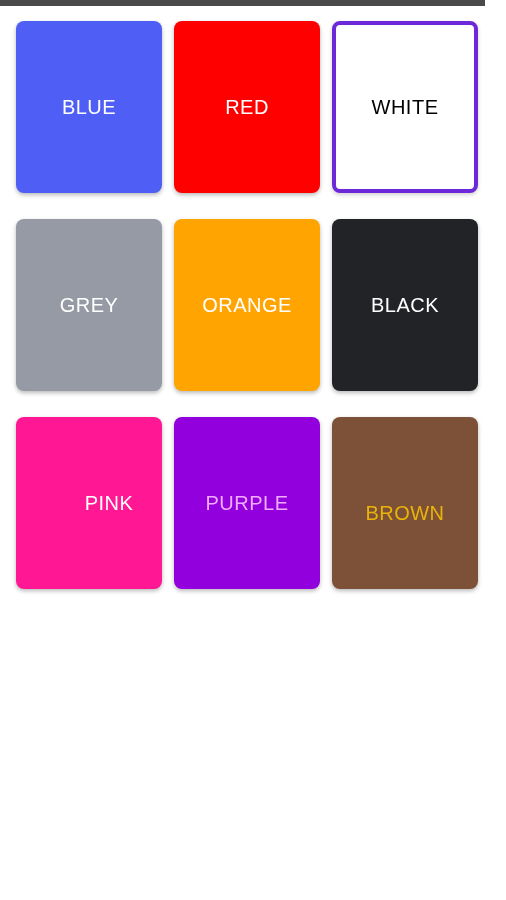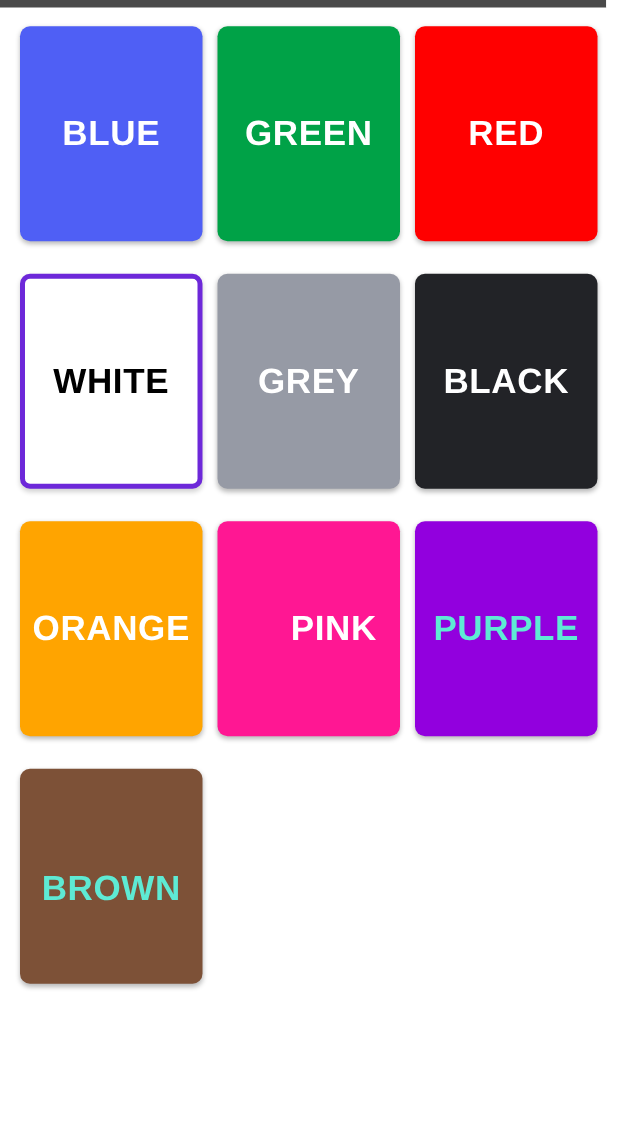--- a/index.html
+++ b/index.html
@@ -55,22 +55,22 @@
     justify-content: center;
     box-sizing: border-box;
     box-shadow: 0 2px 4px rgba(0,0,0,0.28);
     cursor: pointer;
     overflow: visible;
     position: relative;
   }
 
   .color-tile .tile-label {
     font-family: "Liberation Sans", sans-serif;
-    font-weight: bold;
-    font-size: 28px;
+    font-weight: normal;
+    font-size: 20px;
     letter-spacing: 0.5px;
     line-height: 1;
     white-space: nowrap;
     text-align: center;
     user-select: none;
   }
 
   
   .color-tile.bordered {
     border: 4px solid #6d28d9;
@@ -80,40 +80,37 @@
 </head>
 <body>
 
 <div id="top-bar"></div>
 <div id="top-bar-track"></div>
 
 <div id="color-grid">
     <div class="color-tile" style="background: rgb(79, 95, 245);">
       <span class="tile-label" style="color: rgb(255, 255, 255);">BLUE</span>
     </div>
-    <div class="color-tile" style="background: rgb(0, 162, 71);">
-      <span class="tile-label" style="color: rgb(255, 255, 255);">GREEN</span>
-    </div>
     <div class="color-tile" style="background: rgb(255, 0, 0);">
       <span class="tile-label" style="color: rgb(255, 255, 255); text-align: center;">RED</span>
     </div>
     <div class="color-tile bordered" style="background: rgb(255, 255, 255);">
       <span class="tile-label" style="color: rgb(0, 0, 0);">WHITE</span>
     </div>
     <div class="color-tile" style="background: rgb(150, 154, 165);">
       <span class="tile-label" style="color: rgb(255, 255, 255); text-align: center;">GREY</span>
     </div>
+    <div class="color-tile" style="background: rgb(255, 164, 0);">
+      <span class="tile-label" style="color: rgb(255, 255, 255);">ORANGE</span>
+    </div>
     <div class="color-tile" style="background: rgb(34, 35, 39);">
       <span class="tile-label" style="color: rgb(255, 255, 255);">BLACK</span>
-    </div>
-    <div class="color-tile" style="background: rgb(255, 164, 0);">
-      <span class="tile-label" style="color: rgb(255, 255, 255);">ORANGE</span>
     </div>
     <div class="color-tile" style="background: rgb(255, 23, 147); padding-left: 40px;">
       <span class="tile-label" style="color: rgb(255, 255, 255);">PINK</span>
     </div>
     <div class="color-tile" style="background: rgb(146, 0, 222);">
-      <span class="tile-label" style="color: #5eead4;">PURPLE</span>
+      <span class="tile-label" style="color: #f0abfc;">PURPLE</span>
     </div>
     <div class="color-tile" style="background: rgb(125, 81, 55);">
-      <span class="tile-label" style="color: #5eead4; margin-top: 20px;">BROWN</span>
+      <span class="tile-label" style="color: #eab308; margin-top: 20px;">BROWN</span>
     </div>
   </div>
 
 </body></html>

